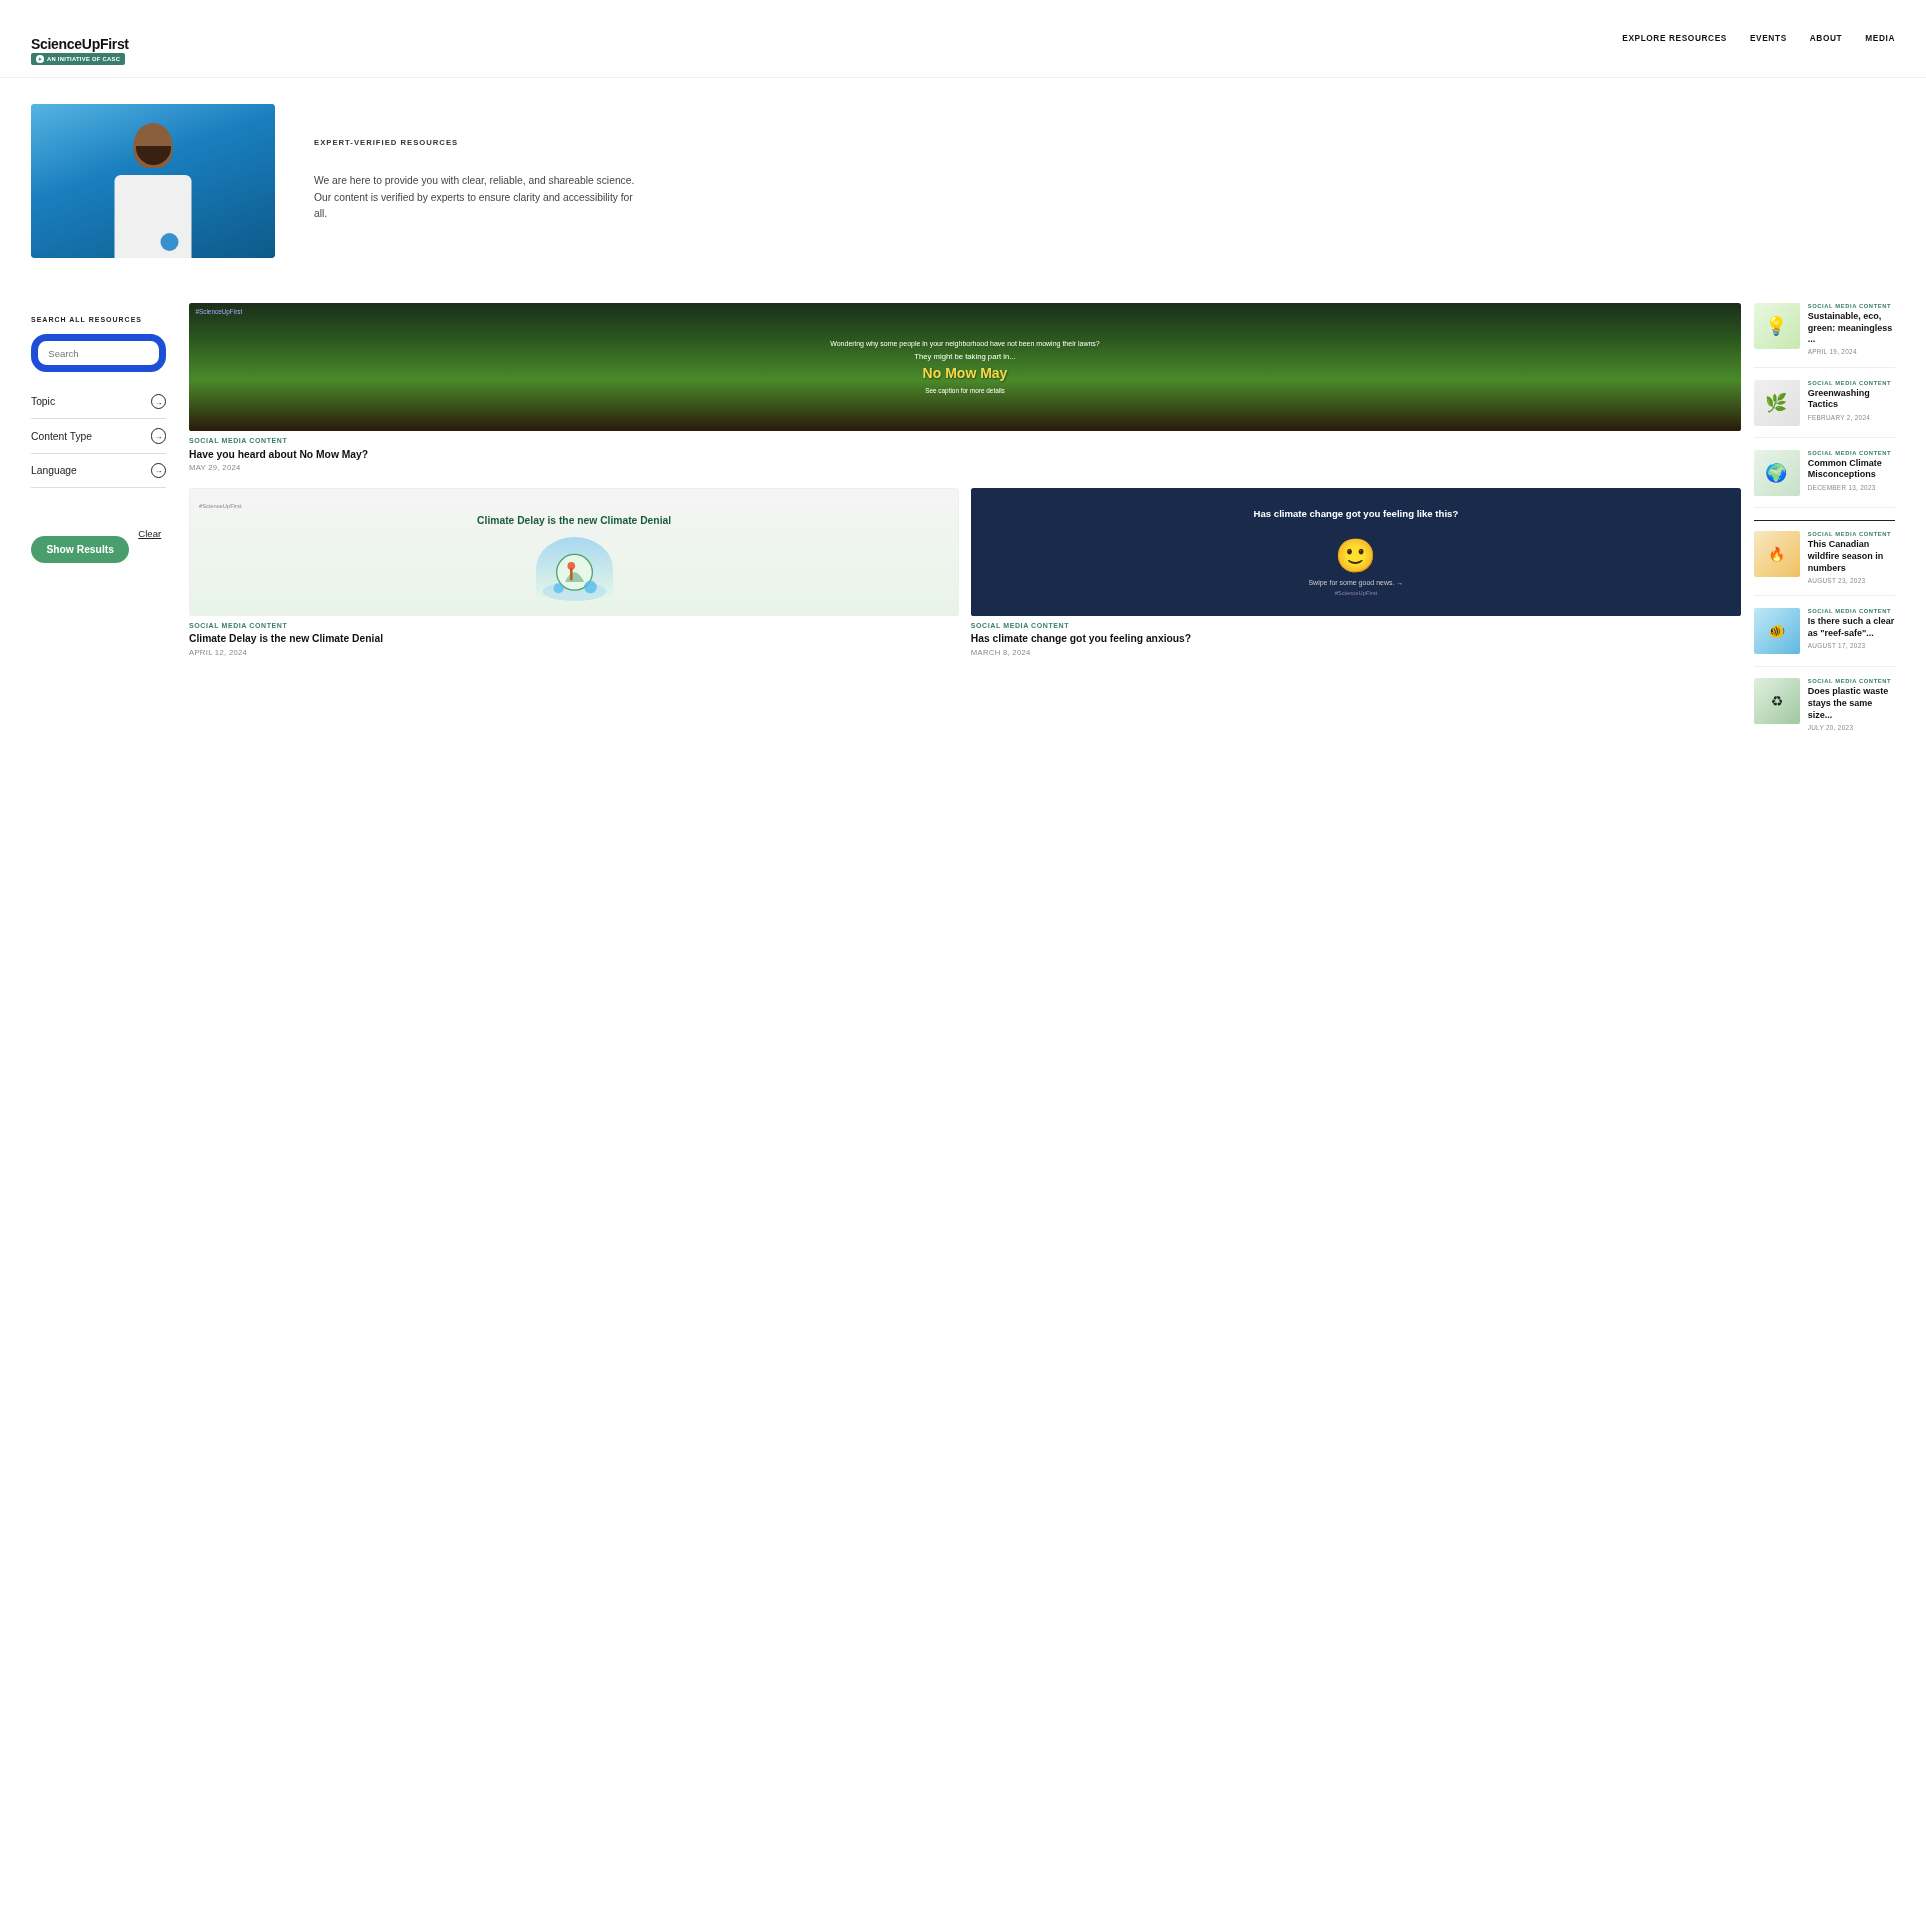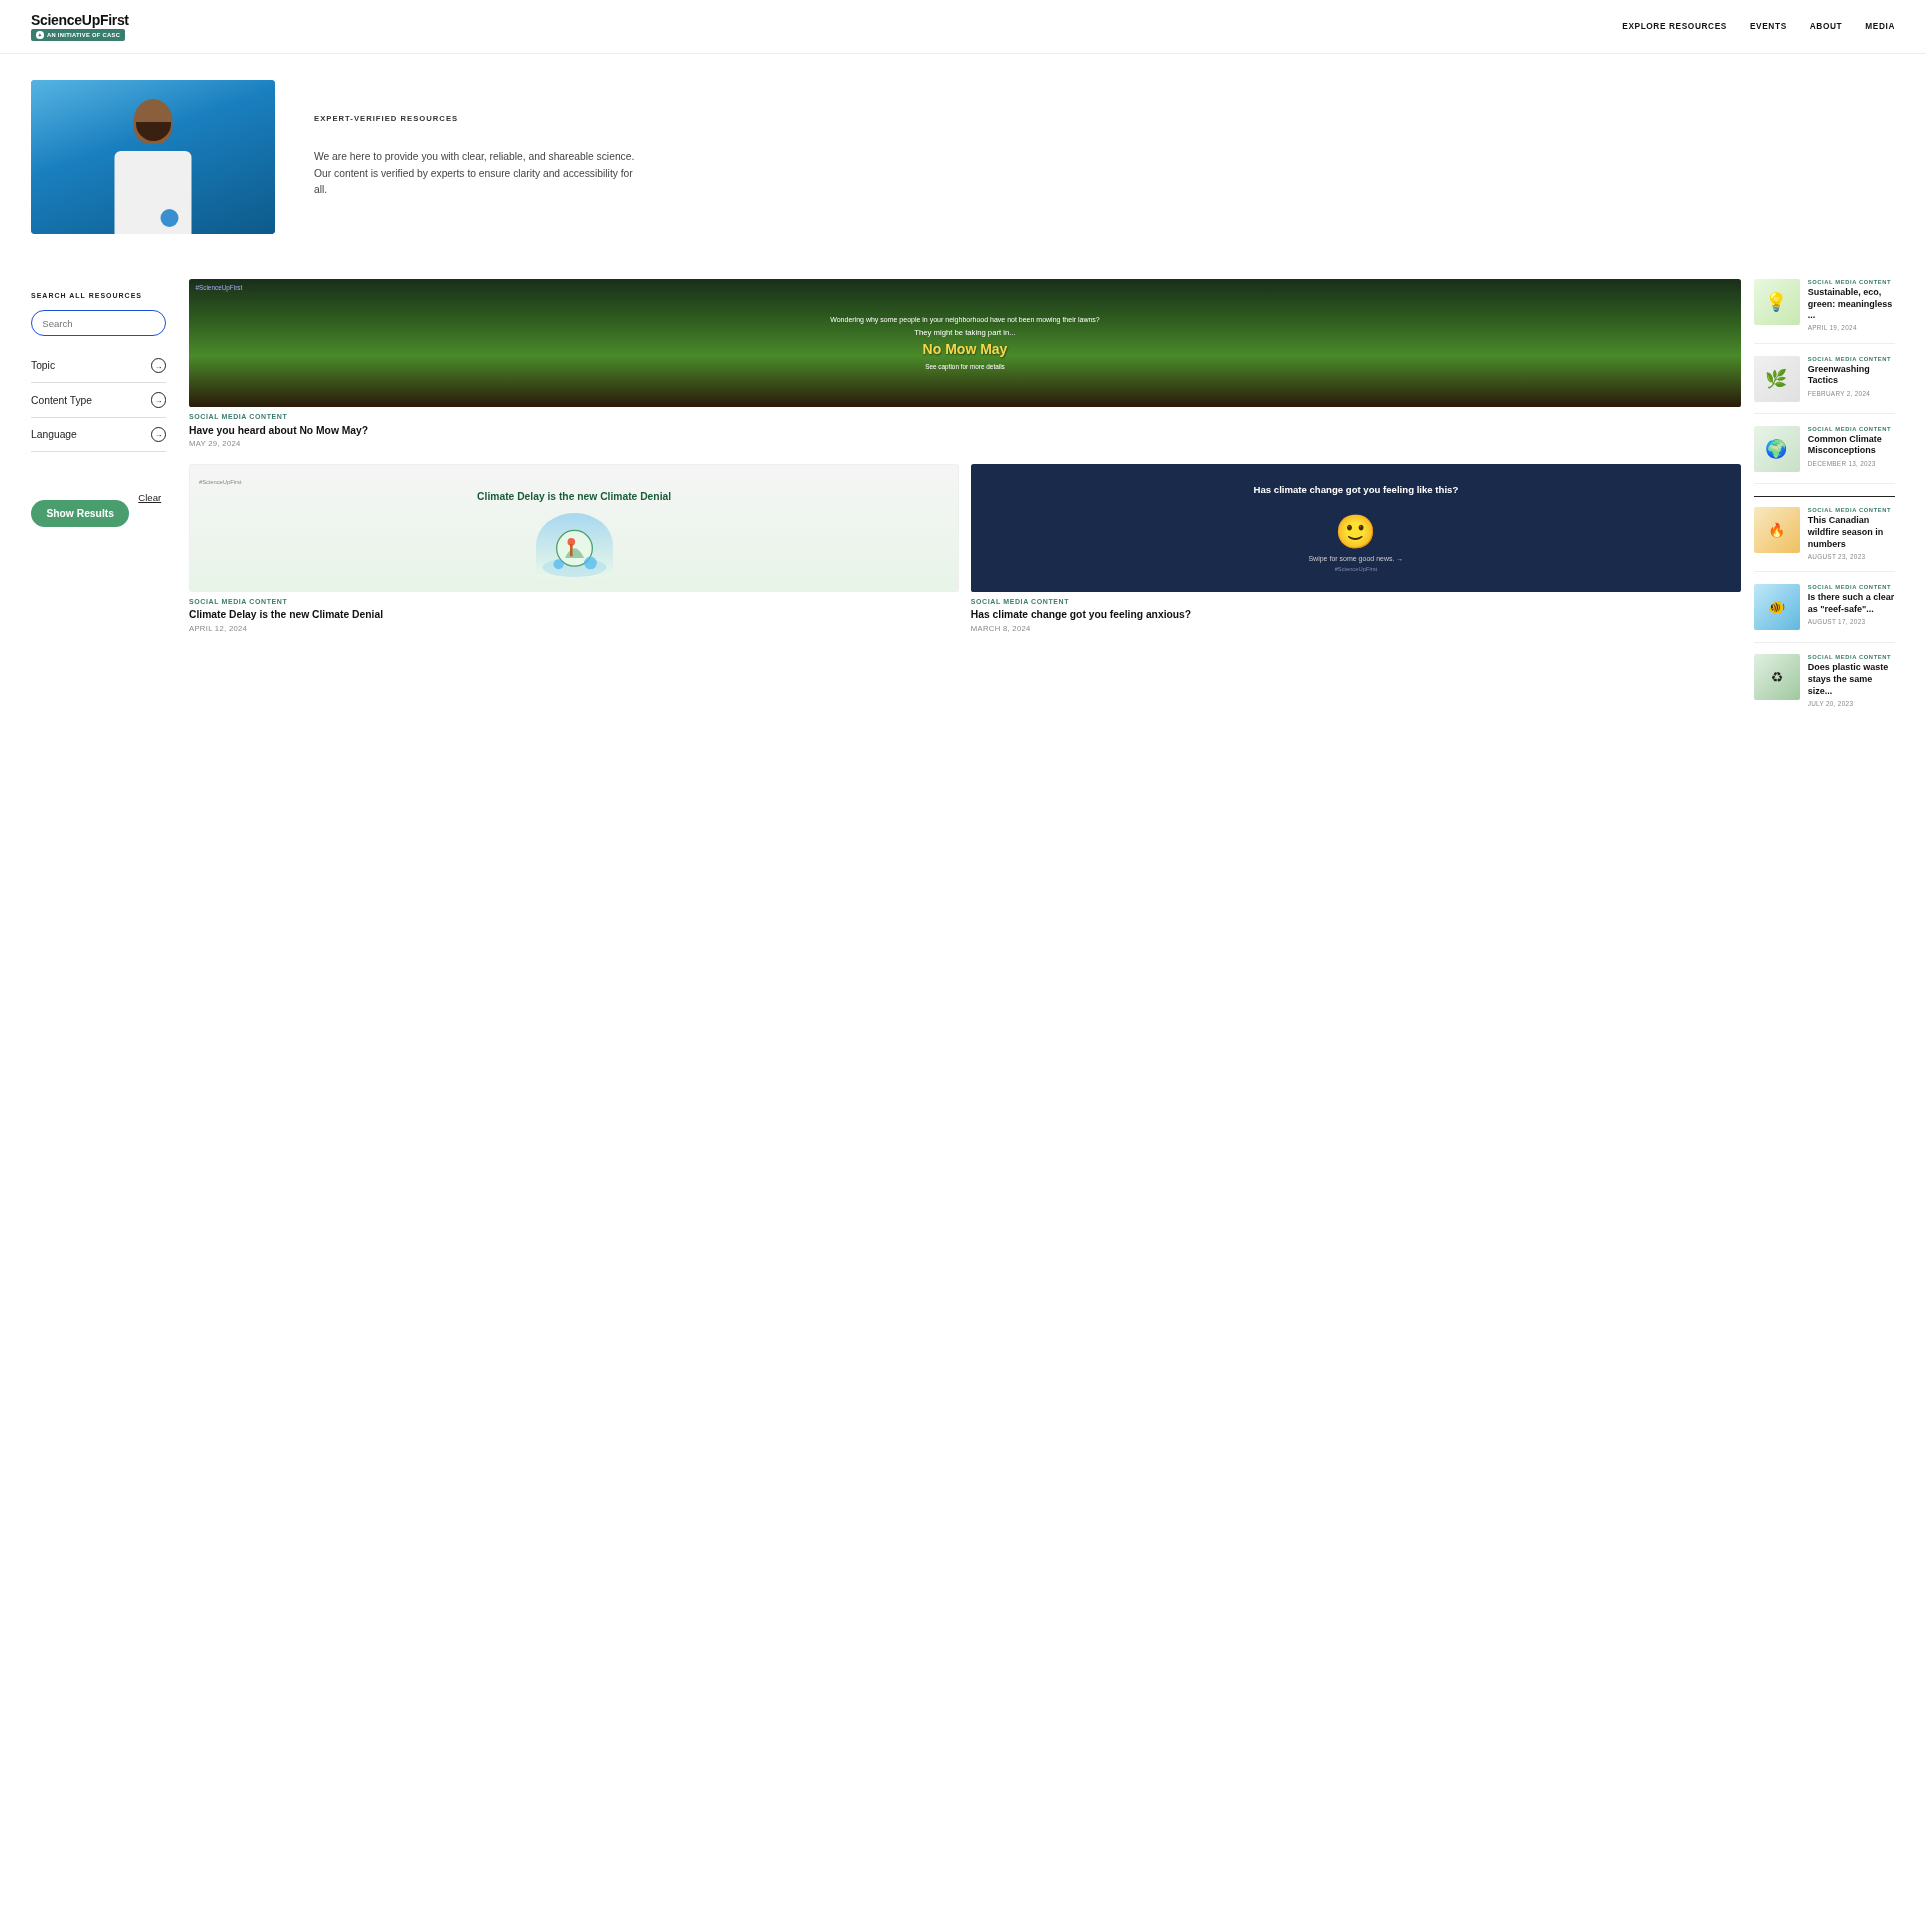--- a/index.html
+++ b/index.html
@@ -10,20 +10,21 @@
       display: flex;
       align-items: center;
       justify-content: space-between;
       padding: 11.6px 31px;
       border-bottom: 0.6px solid #eee;
     }
     .logo-area {
       display: flex;
       flex-direction: column;
       align-items: flex-start;
+      margin-top: 24px;
     }
     .logo-name {
       font-size: 14px;
       font-weight: 800;
       color: #111;
       letter-spacing: -0.3px;
     }
     .logo-badge {
       display: flex;
       align-items: center;
@@ -183,21 +184,21 @@
       text-transform: uppercase;
       color: #222;
       margin-bottom: 11.6px;
     }
     .search-input-wrap {
       position: relative;
       margin-bottom: 13px;
     }
     .search-input {
       width: 100%;
-      border: 1px solid #1d4ed8;
+      border: 7px solid #1d4ed8;
       border-radius: 15.4px;
       padding: 6.4px 10.3px;
       font-size: 9.6px;
       color: #666;
       outline: none;
       background: #fff;
     }
     .filter-row {
       display: flex;
       align-items: center;

